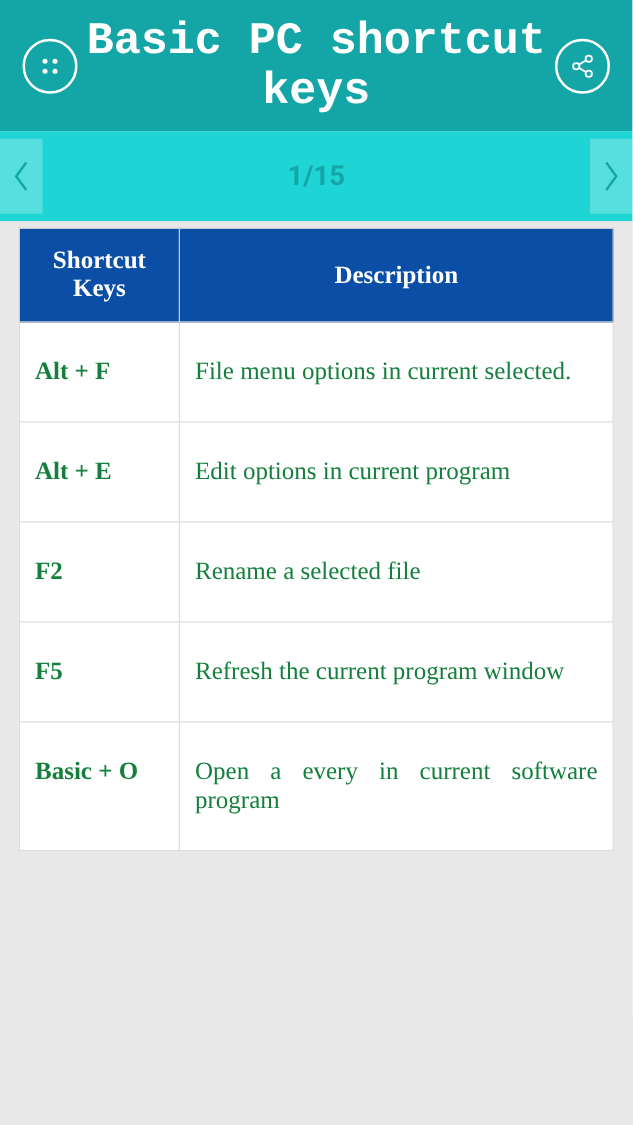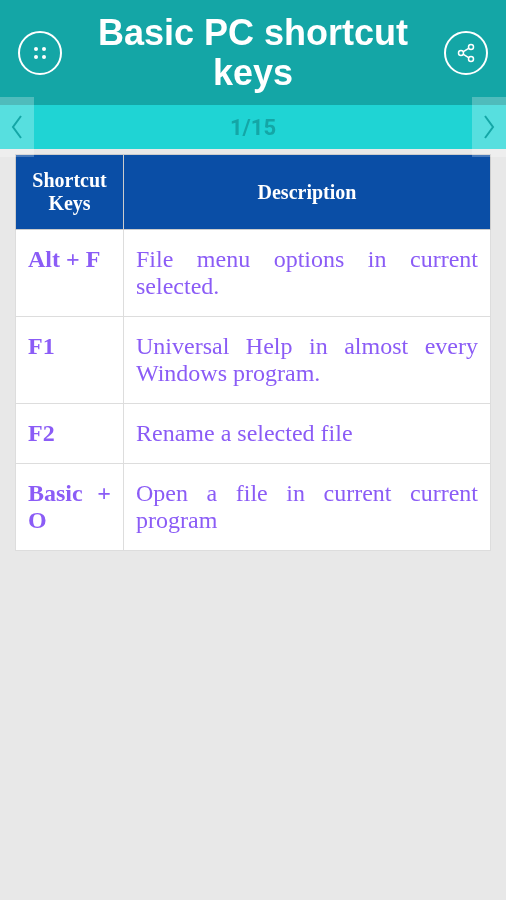--- a/index.html
+++ b/index.html
@@ -18,37 +18,37 @@
   justify-content: space-between;
   padding: 0 18px;
 }
 .header-title {
   color: #fff;
   font-size: 36px;
   font-weight: bold;
   text-align: center;
   flex: 1;
   line-height: 1.1;
-  font-family: Liberation Sans, sans-serif;
+  font-family: Liberation Mono, monospace;
 }
 .icon-btn {
   width: 44px;
   height: 44px;
   border: 2px solid #fff;
   border-radius: 50%;
   display: flex;
   align-items: center;
   justify-content: center;
   cursor: pointer;
   flex-shrink: 0;
 }
 .icon-btn svg { display: block; }
 .pagination {
   background: #1fd4d4;
-  height: 44px;
+  height: 72px;
   display: flex;
   align-items: center;
   justify-content: space-between;
 }
 .pagination .nav-arrow {
   width: 34px;
   height: 60px;
   display: flex;
   align-items: center;
   justify-content: center;
@@ -75,27 +75,27 @@
 th {
   background: #0a4ea6;
   color: #fff;
   font-family: 'Georgia', serif;
   font-weight: bold;
   font-size: 20px;
   padding: 14px 10px;
   text-align: center;
   border: 1px solid #ccc;
 }
-th:first-child { width: 108px; }
+th:first-child { width: 128px; }
 td {
-  padding: 16px 12px;
+  padding: 28px 12px;
   border: 1px solid #ddd;
-  font-size: 24px;
+  font-size: 20px;
   vertical-align: top;
-  color: #8b5cf6;
+  color: #15803d;
   font-family: Georgia, 'Times New Roman', serif;
 }
 td:first-child {
   font-weight: bold;
   text-align: justify;
 }
 td:last-child {
   text-align: justify;
 }
 </style>
@@ -144,26 +144,30 @@
         <th>Shortcut Keys</th>
         <th>Description</th>
       </tr>
     </thead>
     <tbody id="tbody">
         <tr>
           <td>Alt + F</td>
           <td>File menu options in current selected.</td>
         </tr>
         <tr>
-          <td>F1</td>
-          <td>Universal Help in almost every Windows program.</td>
+          <td>Alt + E</td>
+          <td>Edit options in current program</td>
         </tr>
         <tr>
           <td>F2</td>
           <td>Rename a selected file</td>
         </tr>
         <tr>
+          <td>F5</td>
+          <td>Refresh the current program window</td>
+        </tr>
+        <tr>
           <td>Basic + O</td>
-          <td>Open a file in current current program</td>
+          <td>Open a every in current software program</td>
         </tr>
       </tbody>
   </table>
 </div>
 
 </body></html>

